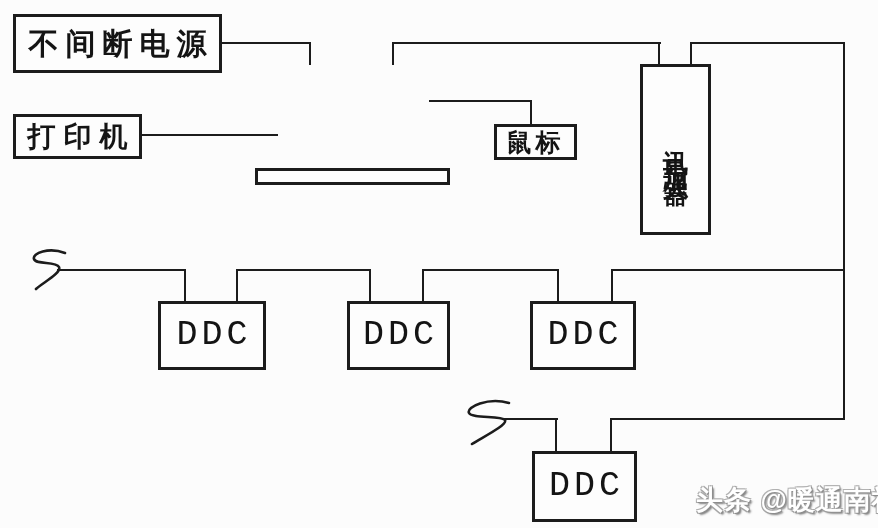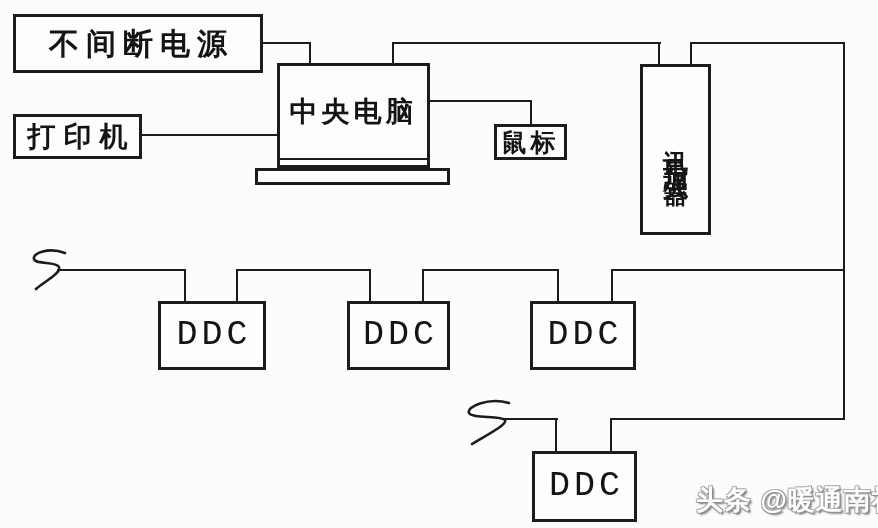--- a/index.html
+++ b/index.html
@@ -109,37 +109,31 @@
   <div class="wire v" style="left:610px;top:418px;height:35px;"></div>
   <div class="wire h" style="left:610px;top:418px;width:235px;"></div>
 
   <svg class="squiggle" style="left:27px;top:245px;" width="42" height="50" viewBox="0 0 42 50">
     <path d="M 38,8 C 22,2 5,8 7,14 C 9,20 29,16 32,22 C 35,28 15,38 9,44"></path>
   </svg>
   <svg class="squiggle" style="left:458px;top:396px;" width="54" height="52" viewBox="0 0 54 52">
     <path d="M 51,7 C 30,1 8,11 11,17 C 14,23 43,19 47,24 C 50,29 23,42 14,48"></path>
   </svg>
 
-  <div class="box" style="left:13px;top:14px;width:250px;height:59px;">
+  <div class="box" style="left:13px;top:14px;width:209px;height:59px;">
     <span class="cn" style="font-size:30px;letter-spacing:7px;text-indent:7px;">不间断电源</span>
   </div>
 
   <div class="box" style="left:13px;top:114px;width:129px;height:45px;">
     <span class="cn" style="font-size:28px;letter-spacing:8px;text-indent:8px;">打印机</span>
   </div>
 
-  <div class="box" id="computer-box" style="left:277px;top:63px;width:153px;height:105px;">
-    <div id="computer-screen-text">
-      <span class="cn" style="font-size:28px;letter-spacing:4px;">中央电脑</span>
-    </div>
-    <div id="computer-strip-line"></div>
-  </div>
   <div class="box" style="left:255px;top:168px;width:195px;height:17px;"></div>
 
-  <div class="box" style="left:494px;top:124px;width:73px;height:36px;">
+  <div class="box" style="left:494px;top:124px;width:83px;height:36px;">
     <span class="cn" style="font-size:25px;letter-spacing:4px;">鼠标</span>
   </div>
 
   <div class="box" style="left:640px;top:64px;width:71px;height:171px;">
     <span class="cn" id="amp-label">讯号加强器</span>
   </div>
 
   <div class="box" style="left:158px;top:301px;width:108px;height:69px;">
     <span class="ddc-label">DDC</span>
   </div>

